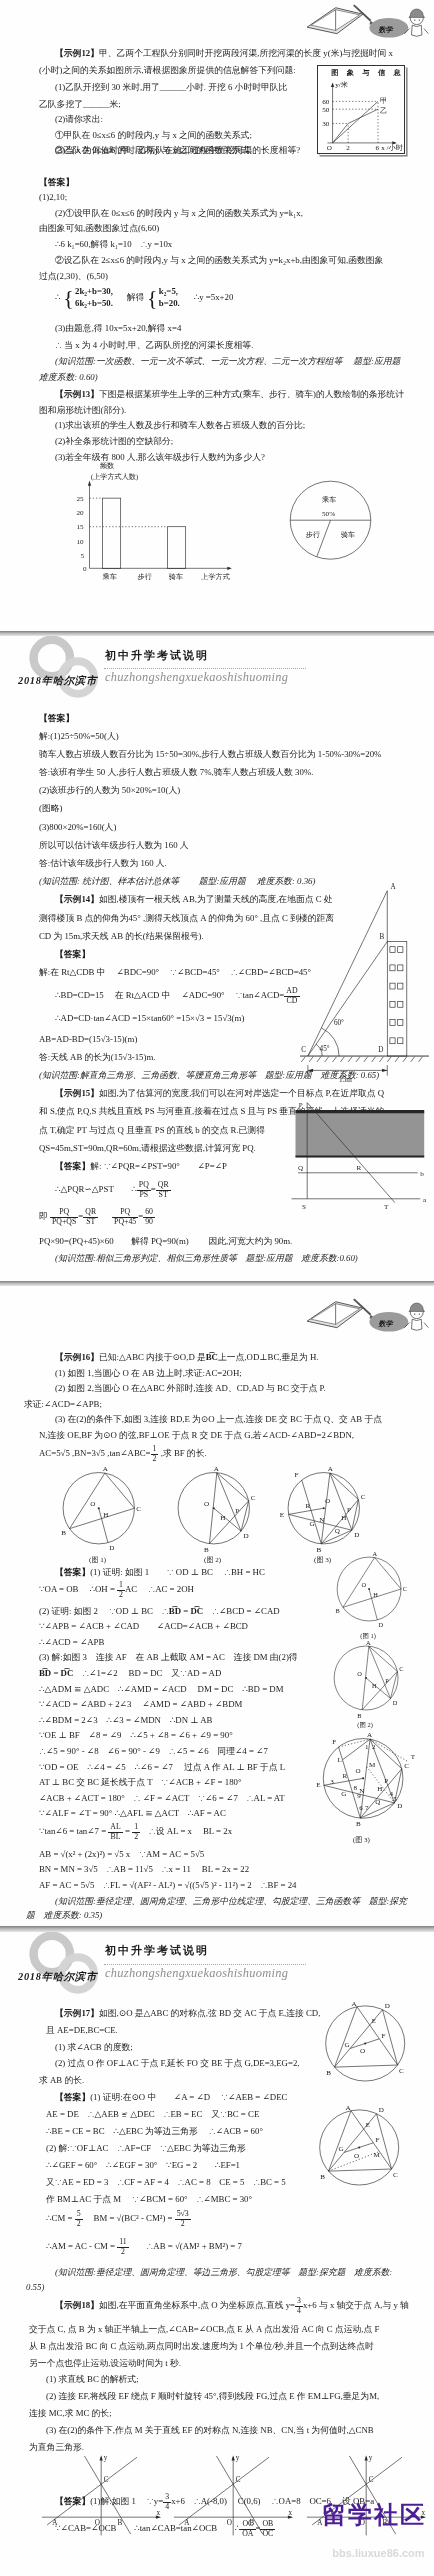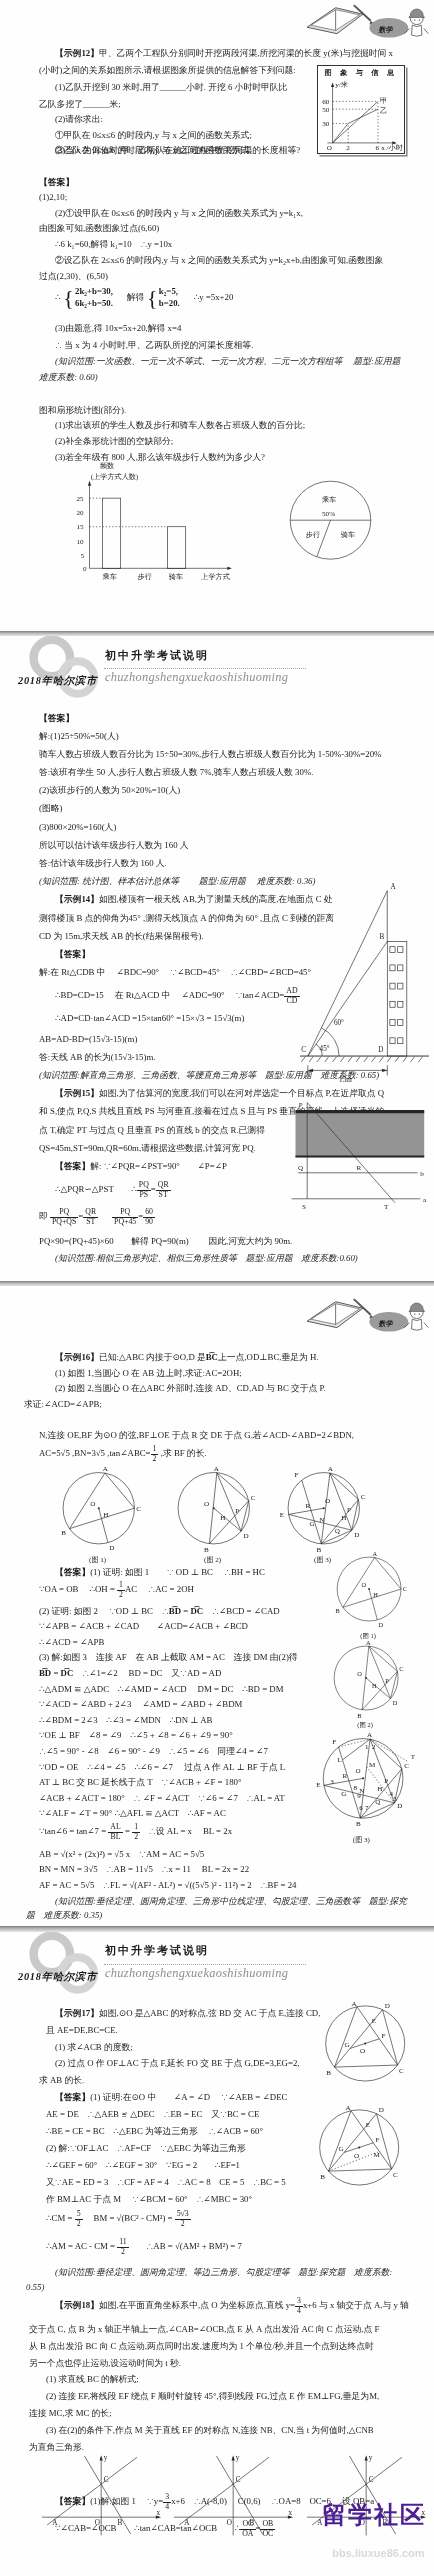--- a/index.html
+++ b/index.html
@@ -13,21 +13,21 @@
   .fr{display:inline-block;text-align:center;vertical-align:middle;font-size:7.8px;line-height:1.15;}
   .fr .n{display:block;border-bottom:0.7px solid #222;padding:0 2px;}
   .fr .d{display:block;padding:0 2px;}
   .arc{position:relative;display:inline-block;font-weight:bold;}
   .arc::before{content:"⌢";position:absolute;left:50%;top:-0.95em;transform:translateX(-50%) scaleX(1.7);font-size:0.65em;}
   .stack{display:inline-block;vertical-align:middle;text-align:left;}
   .stack span{display:block;line-height:1.35;font-weight:bold;}
   .brace{display:inline-block;vertical-align:middle;font-size:22px;font-weight:300;margin:0 1.3px 0 2.6px;}
   .gap1{display:inline-block;width:11.7px;}
   .figbox{position:absolute;border:0.9px solid #333;background:#fff;box-shadow:2px 2px 0 -1px #fff,2.6px 2.6px 0 0 #8a8a8a;}
-  .figbox .fbt{text-align:center;font-size:7.2px;font-weight:bold;letter-spacing:3.3px;padding-top:2px;}
+  .figbox .fbt{text-align:right;font-size:7.2px;font-weight:bold;letter-spacing:3.3px;padding-top:2px;}
   .hterm{position:absolute;font-weight:bold;font-size:11px;letter-spacing:2px;}
   .hdots{position:absolute;border-top:1.3px dotted #a5a5a5;}
   .hpy{position:absolute;font-size:12.4px;font-style:italic;color:#8e8e8e;letter-spacing:0.3px;font-family:"Liberation Serif",serif;}
   .city{position:absolute;font-weight:bold;font-size:10.4px;font-style:italic;letter-spacing:0.7px;}
   .wm1{position:absolute;font-size:24px;font-weight:bold;color:#4c1d95;letter-spacing:2px;font-family:"Liberation Sans",sans-serif;}
   .wm2{position:absolute;font-size:11px;font-weight:bold;color:#d9d9d9;font-family:"Liberation Sans",sans-serif;}
   svg{position:absolute;overflow:visible;}
   svg text{font-family:"Liberation Serif",serif;fill:#1b1b1b;font-size:11px;}
   svg .s{stroke:#2a2a2a;stroke-width:1;fill:none;}
   svg .dot{stroke:#2a2a2a;stroke-width:1;fill:none;stroke-dasharray:2 3;}
@@ -71,20 +71,21 @@
   <div class="ln" style="top:270px;left:39px">过点(2,30)、(6,50)</div>
   <div class="ln" style="top:286px;left:55px">
     <span>∴</span><span class="brace">{</span><span class="stack"><span>2k₂+b=30,</span><span>6k₂+b=50.</span></span>
     <span class="gap1"></span><span>解得</span><span class="brace">{</span><span class="stack"><span>k₂=5,</span><span>b=20.</span></span>
     <span class="gap1"></span><span>∴y =5x+20</span>
   </div>
   <div class="ln" style="top:322px;left:55px">(3)由题意,得 10x=5x+20,解得 x=4</div>
   <div class="ln" style="top:339px;left:55px">∴ 当 x 为 4 小时时,甲、乙两队所挖的河渠长度相等.</div>
   <div class="ln kai" style="top:355px;left:55px">(知识范围:一次函数、一元一次不等式、一元一次方程、二元一次方程组等　 题型:应用题</div>
   <div class="ln kai" style="top:371px;left:39px">难度系数: 0.60)</div>
+  <div class="ln" style="top:388px;left:55px"><b>【示例13】</b><span>下图是根据某班学生上学的三种方式(乘车、步行、骑车)的人数绘制的条形统计</span></div>
   <div class="ln" style="top:404px;left:39px">图和扇形统计图(部分).</div>
   <div class="ln" style="top:419px;left:55px">(1)求出该班的学生人数及步行和骑车人数各占班级人数的百分比;</div>
   <div class="ln" style="top:435px;left:55px">(2)补全条形统计图的空缺部分;</div>
   <div class="ln" style="top:451px;left:55px">(3)若全年级有 800 人,那么该年级步行人数约为多少人?</div>
 
   <div class="figbox" style="left:317px;top:65px;width:86px;height:87px">
     <div class="fbt">图 象 与 信 息</div>
     <svg style="left:0;top:11.7px" width="85" height="74" viewBox="0 0 130 114">
       <line x1="22" y1="100" x2="22" y2="10" class="s"></line>
         <polygon points="22,7 19.5,14 24.5,14" class="f"></polygon>
@@ -284,20 +285,21 @@
       <circle cx="187" cy="29" r="1" class="f"></circle>
     <path d="M176,37 Q183,41 190,37 L191,52 Q183,56 175,52 Z" class="s"></path>
     <line x1="172" y1="42" x2="164" y2="50" class="s"></line>
       <line x1="194" y1="42" x2="201" y2="50" class="s"></line>
   </svg>
 
   <div class="ln" style="top:65px;left:55px"><b>【示例16】</b><span>已知:△ABC 内接于⊙O,D 是</span><span class="arc">BC</span><span>上一点,OD⊥BC,垂足为 H.</span></div>
   <div class="ln" style="top:81px;left:55px">(1) 如图 1,当圆心 O 在 AB 边上时,求证:AC=2OH;</div>
   <div class="ln" style="top:96px;left:55px">(2) 如图 2,当圆心 O 在△ABC 外部时,连接 AD、CD,AD 与 BC 交于点 P.</div>
   <div class="ln" style="top:112px;left:24px">求证:∠ACD=∠APB;</div>
+  <div class="ln" style="top:127px;left:55px">(3) 在(2)的条件下,如图 3,连接 BD,E 为⊙O 上一点,连接 DE 交 BC 于点 Q、交 AB 于点</div>
   <div class="ln" style="top:143px;left:39px">N,连接 OE,BF 为⊙O 的弦,BF⊥OE 于点 R 交 DE 于点 G,若∠ACD-∠ABD=2∠BDN,</div>
   <div class="ln" style="top:159px;left:39px"><span>AC=5√5 ,BN=3√5 ,tan∠ABC=</span><span class="fr"><span class="n">1</span><span class="d">2</span></span><span> ,求 BF 的长.</span></div>
 
   <svg style="left:53px;top:182px" width="98" height="96" viewBox="0 0 150 148">
     <circle cx="70" cy="62" r="55" class="s"></circle>
     <line x1="79.5" y1="7.8" x2="25" y2="93.5" class="s"></line>
     <line x1="79.5" y1="7.8" x2="125" y2="62" class="s"></line>
     <line x1="25" y1="93.5" x2="125" y2="62" class="s"></line>
     <line x1="70" y1="62" x2="84.2" y2="115.1" class="s"></line>
     <circle cx="70" cy="62" r="1.6" class="f"></circle>

